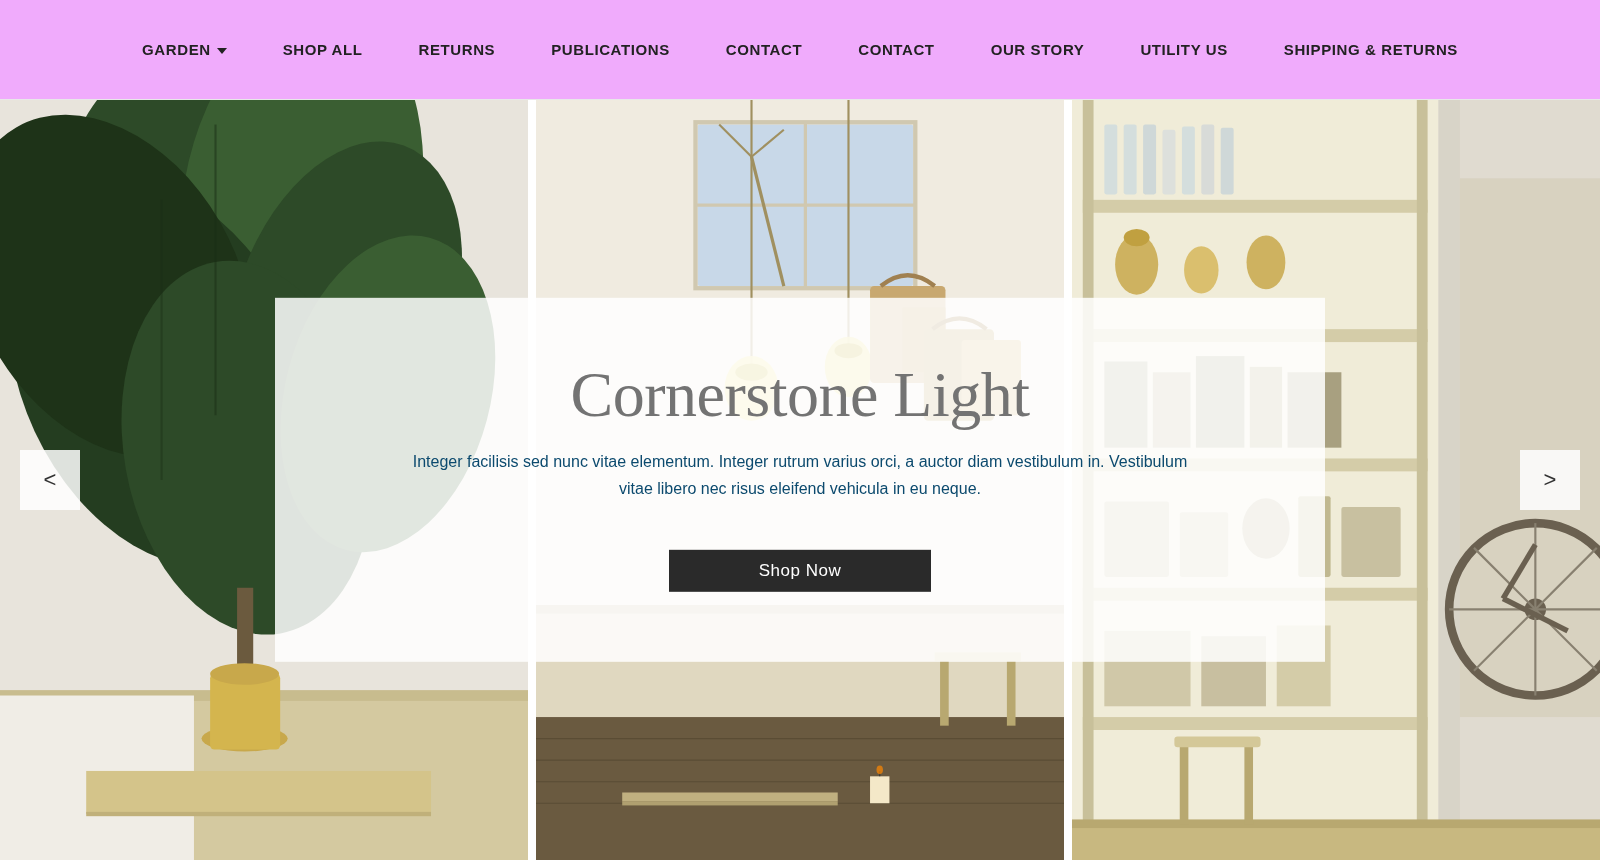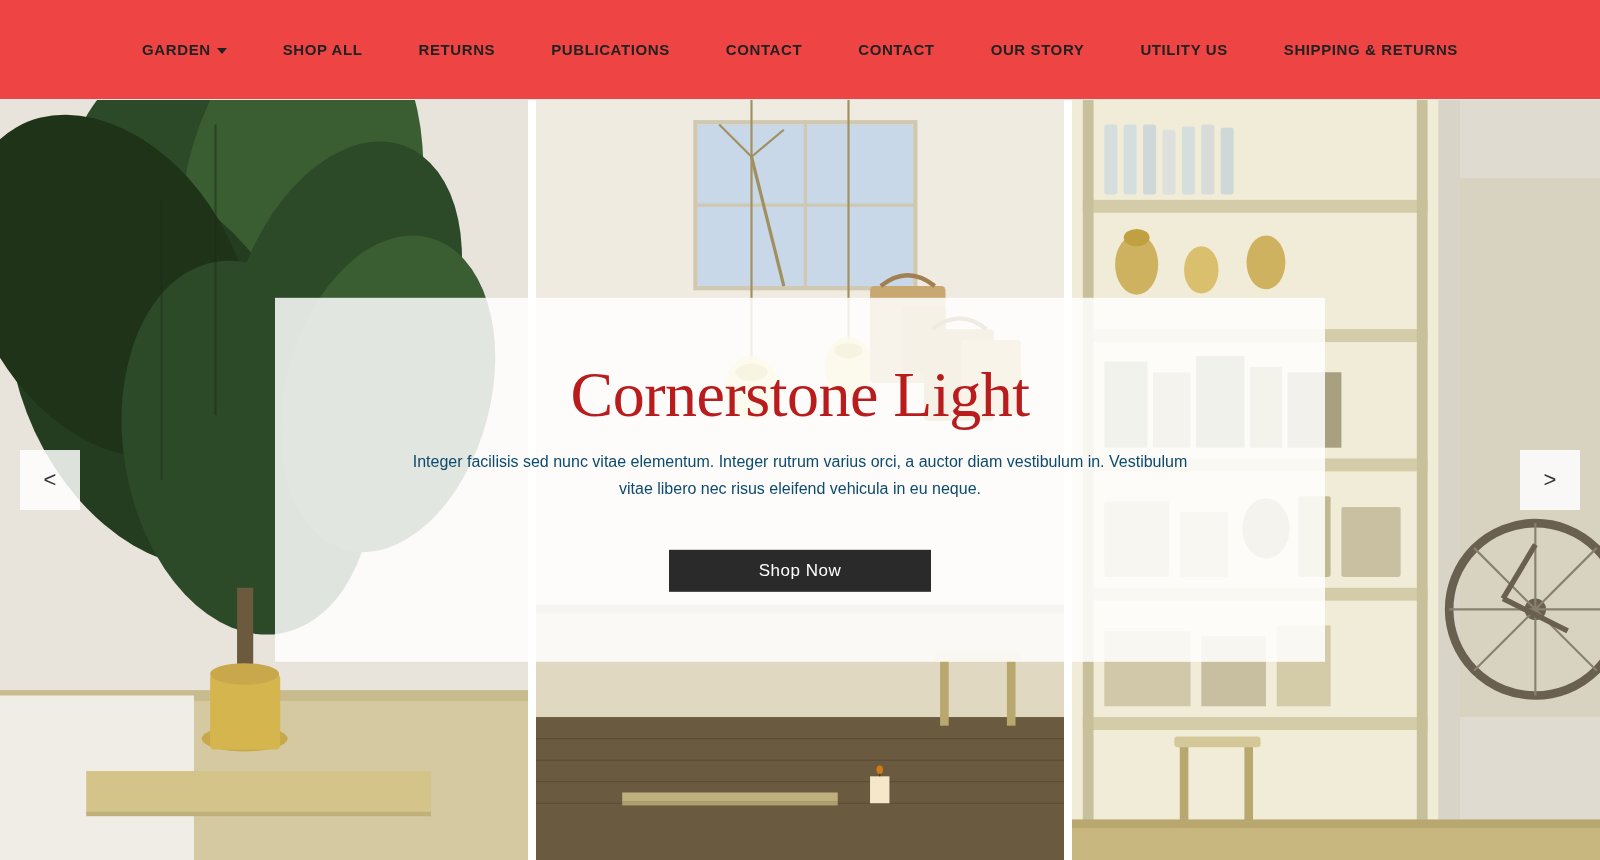--- a/index.html
+++ b/index.html
@@ -9,21 +9,21 @@
       background: #fff;
       width: 1600px;
       min-height: 860px;
       overflow-x: hidden;
     }
 
     
     nav {
       width: 100%;
       height: 100px;
-      background: #ef4444;
+      background: #f0abfc;
       display: flex;
       align-items: center;
       justify-content: center;
       border-bottom: 1px solid #e8e8e8;
     }
 
     .nav-items {
       display: flex;
       align-items: center;
       gap: 0;
@@ -106,21 +106,21 @@
       background: rgba(255, 255, 255, 0.85);
       padding: 60px 80px 70px;
       text-align: center;
       z-index: 10;
     }
 
     .hero-title {
       font-family: 'Georgia', serif;
       font-size: 64px;
       font-weight: 400;
-      color: #b91c1c;
+      color: #737373;
       margin-bottom: 16px;
       letter-spacing: -0.5px;
     }
 
     .hero-desc {
       font-family: 'Arial', sans-serif;
       font-size: 16px;
       line-height: 1.7;
       color: #0c4a6e;
       max-width: 780px;

